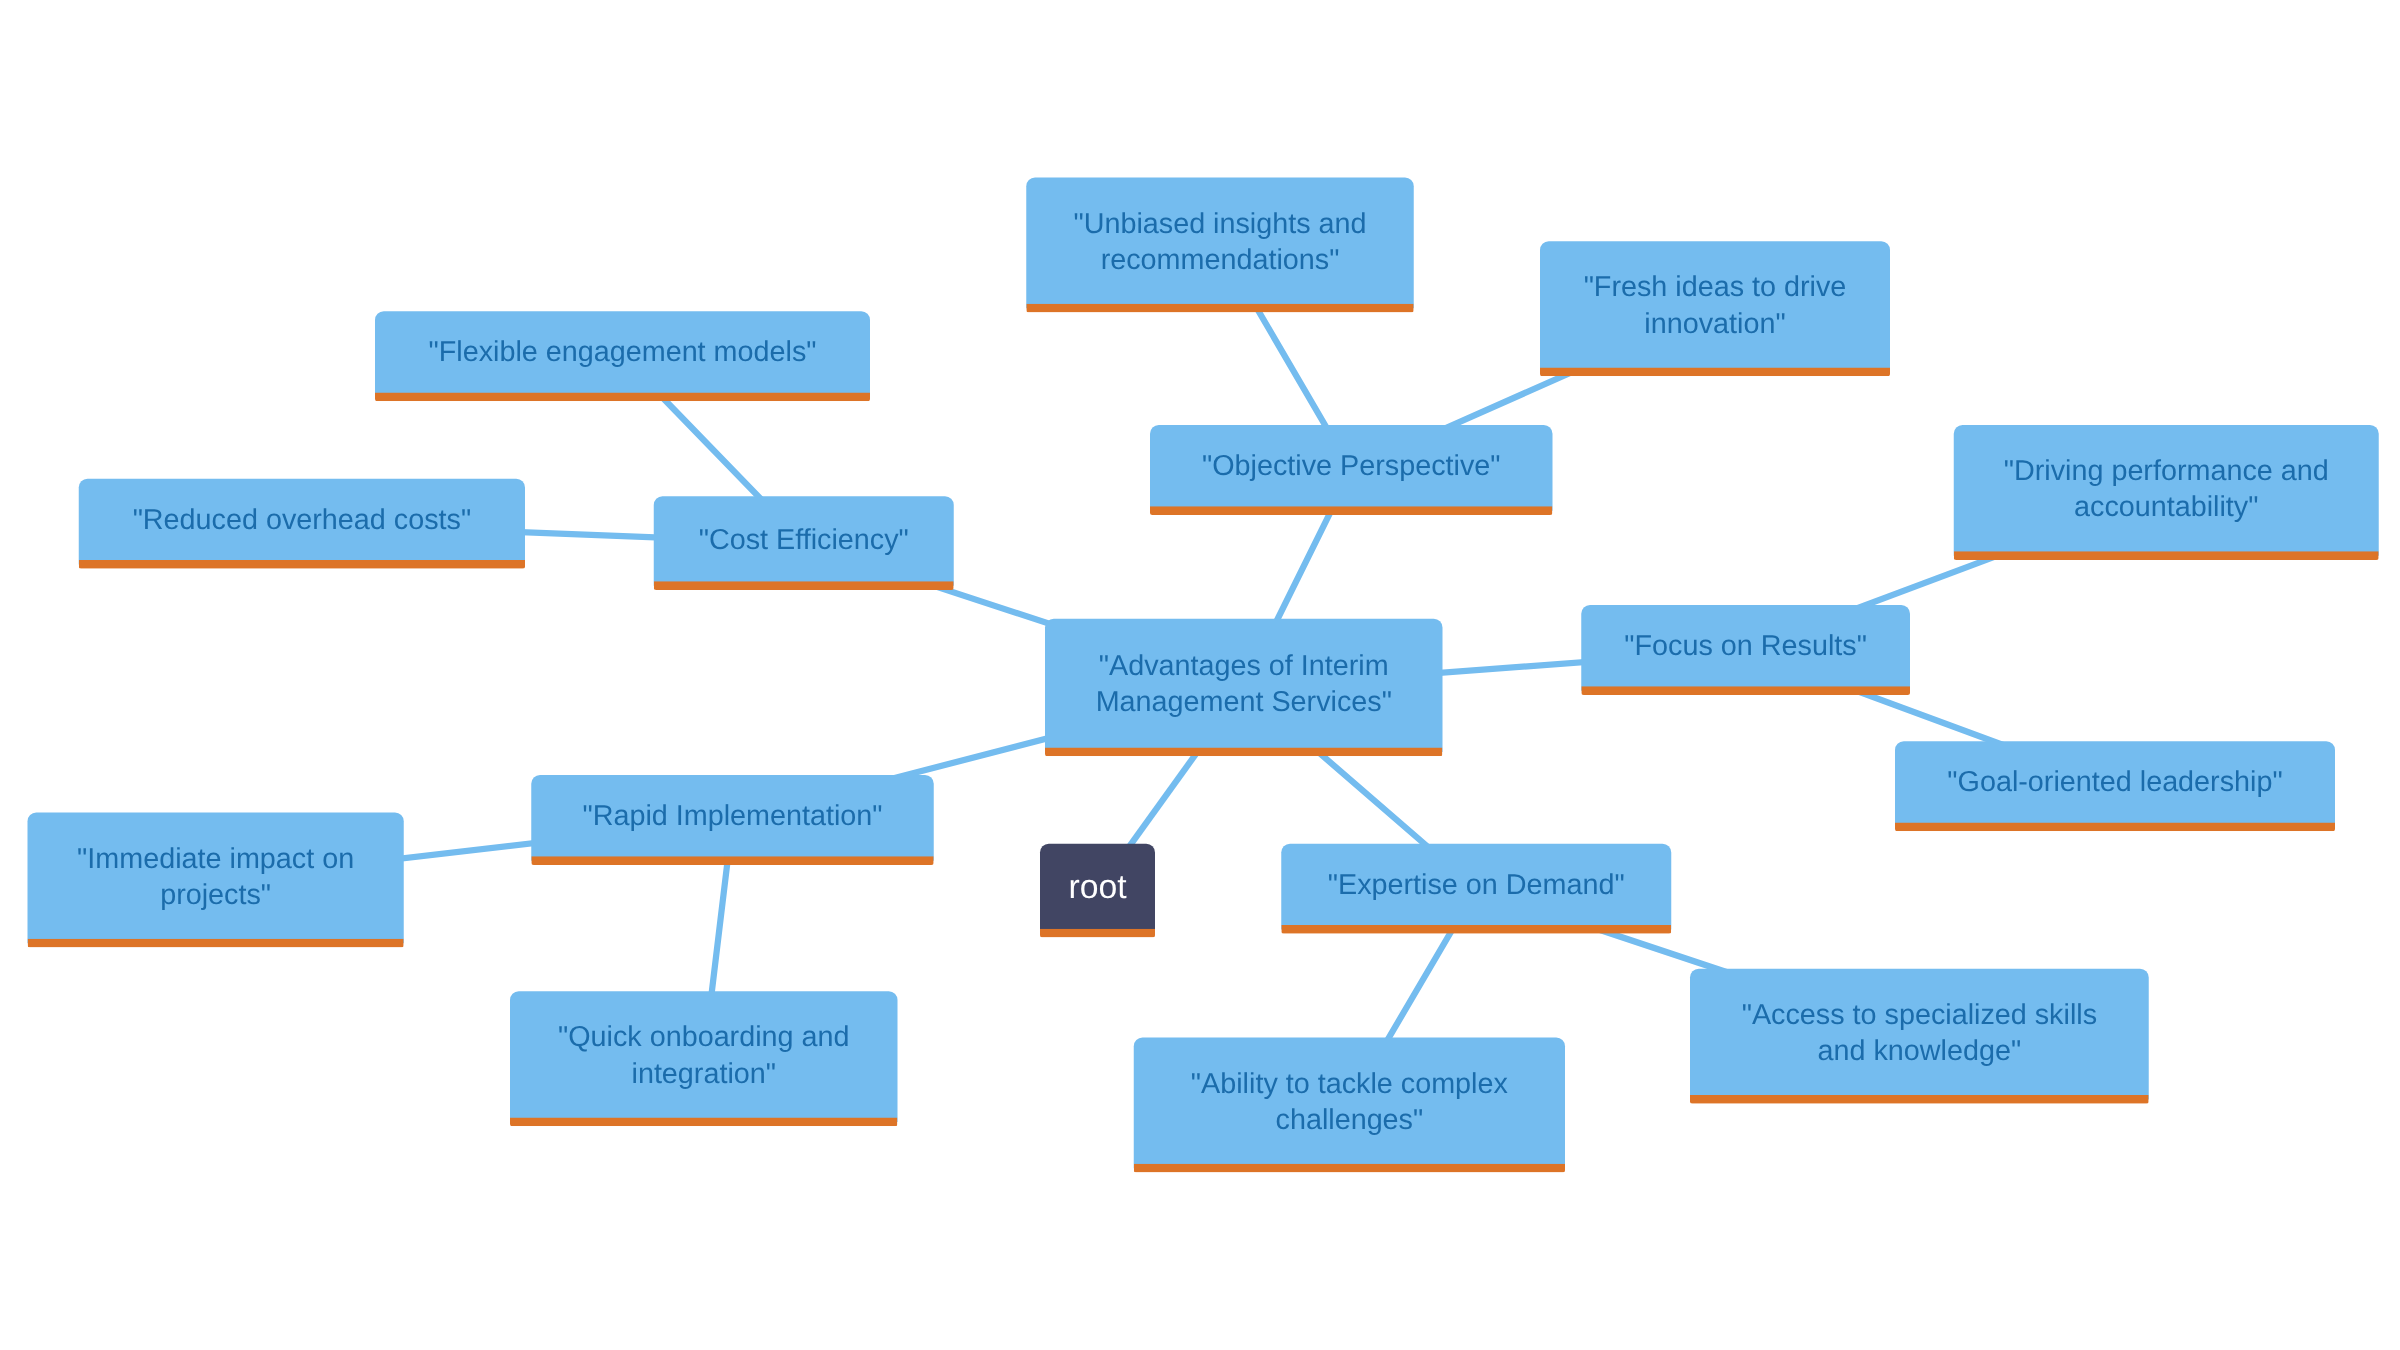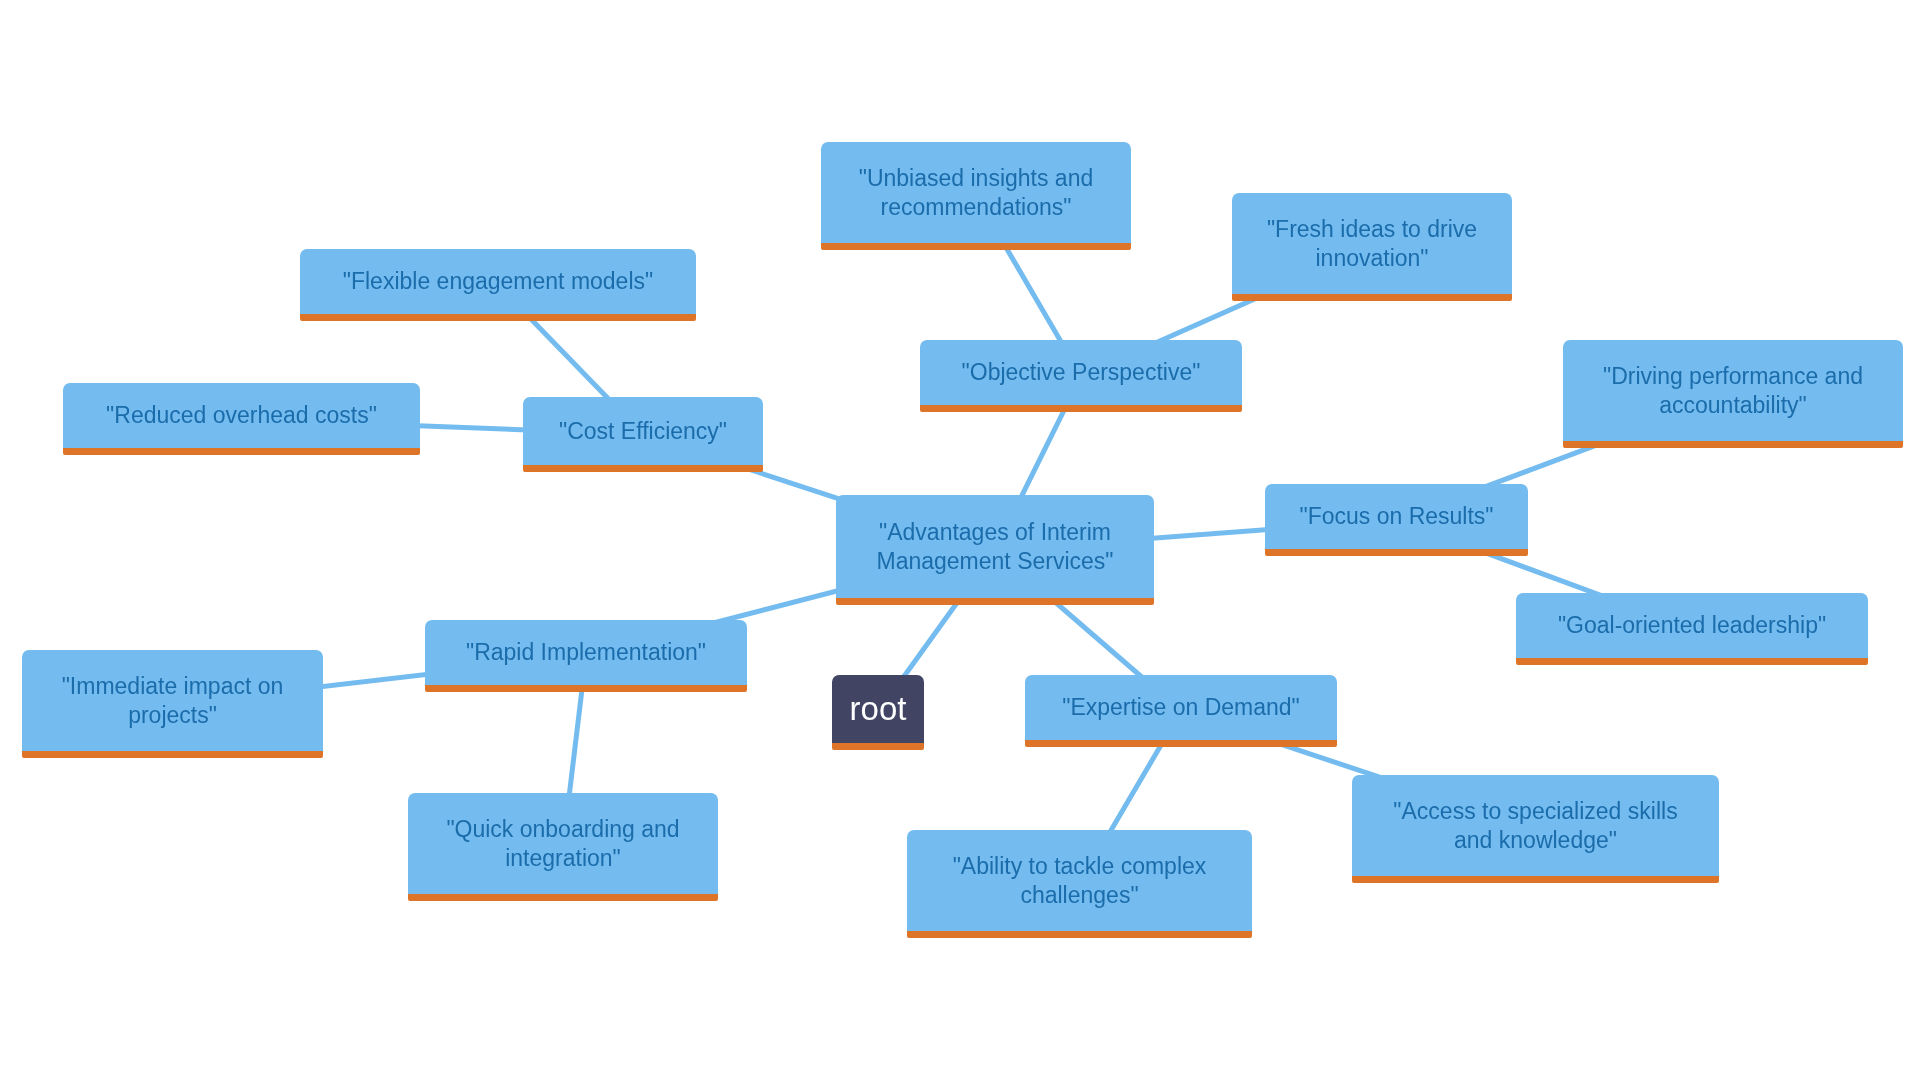--- a/index.html
+++ b/index.html
@@ -60,21 +60,21 @@
       <line x1="643" y1="434.5" x2="498" y2="285" stroke="#74bcef" stroke-width="5" stroke-linecap="round"></line>
       <line x1="1081" y1="376" x2="976" y2="196" stroke="#74bcef" stroke-width="5" stroke-linecap="round"></line>
       <line x1="1081" y1="376" x2="1372" y2="247" stroke="#74bcef" stroke-width="5" stroke-linecap="round"></line>
       <line x1="1396.5" y1="520" x2="1733" y2="394" stroke="#74bcef" stroke-width="5" stroke-linecap="round"></line>
       <line x1="1396.5" y1="520" x2="1692" y2="629" stroke="#74bcef" stroke-width="5" stroke-linecap="round"></line>
       <line x1="586" y1="656" x2="172.5" y2="704" stroke="#74bcef" stroke-width="5" stroke-linecap="round"></line>
       <line x1="586" y1="656" x2="563" y2="847" stroke="#74bcef" stroke-width="5" stroke-linecap="round"></line>
       <line x1="1181" y1="711" x2="1079.5" y2="884" stroke="#74bcef" stroke-width="5" stroke-linecap="round"></line>
       <line x1="1181" y1="711" x2="1535.5" y2="829" stroke="#74bcef" stroke-width="5" stroke-linecap="round"></line>
     </svg>
-<div class="node root-node" style="left: 832px; top: 675px; width: 92px; height: 75px; font-size: 33px;"><span>root</span></div>
+<div class="node root-node" style="left: 832px; top: 675px; width: 92px; height: 75px; font-size: 27px;"><span>root</span></div>
     <div class="node" style="left: 836px; top: 495px; width: 318px; height: 110px; font-size: 23px;"><span>"Advantages of Interim
 Management Services"</span></div>
     <div class="node" style="left: 523px; top: 397px; width: 240px; height: 75px; font-size: 23px;"><span>"Cost Efficiency"</span></div>
     <div class="node" style="left: 63px; top: 383px; width: 357px; height: 72px; font-size: 23px;"><span>"Reduced overhead costs"</span></div>
     <div class="node" style="left: 300px; top: 249px; width: 396px; height: 72px; font-size: 23px;"><span>"Flexible engagement models"</span></div>
     <div class="node" style="left: 920px; top: 340px; width: 322px; height: 72px; font-size: 23px;"><span>"Objective Perspective"</span></div>
     <div class="node" style="left: 821px; top: 142px; width: 310px; height: 108px; font-size: 23px;"><span>"Unbiased insights and
 recommendations"</span></div>
     <div class="node" style="left: 1232px; top: 193px; width: 280px; height: 108px; font-size: 23px;"><span>"Fresh ideas to drive
 innovation"</span></div>

